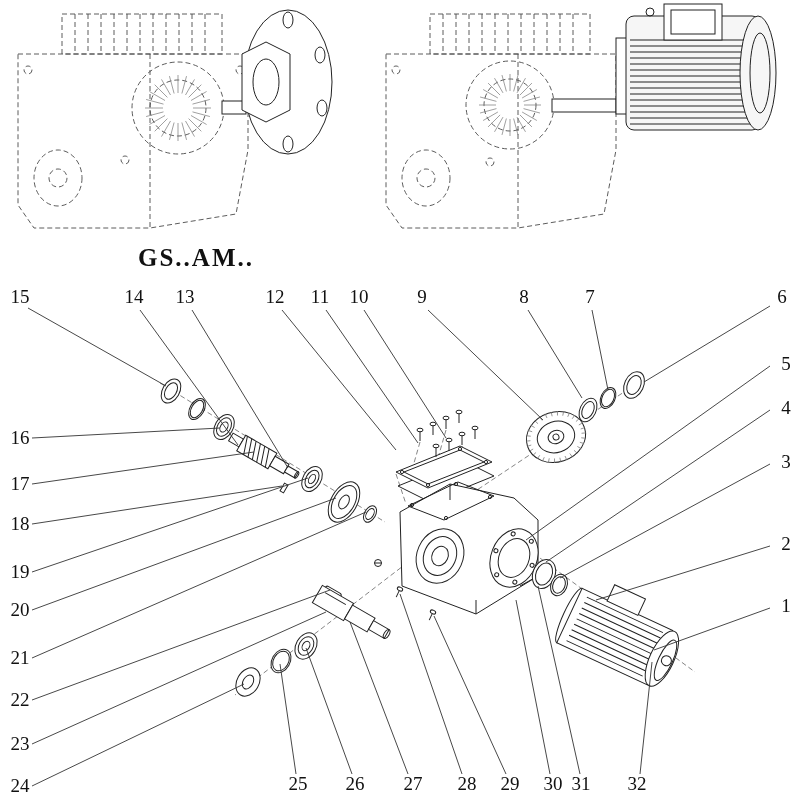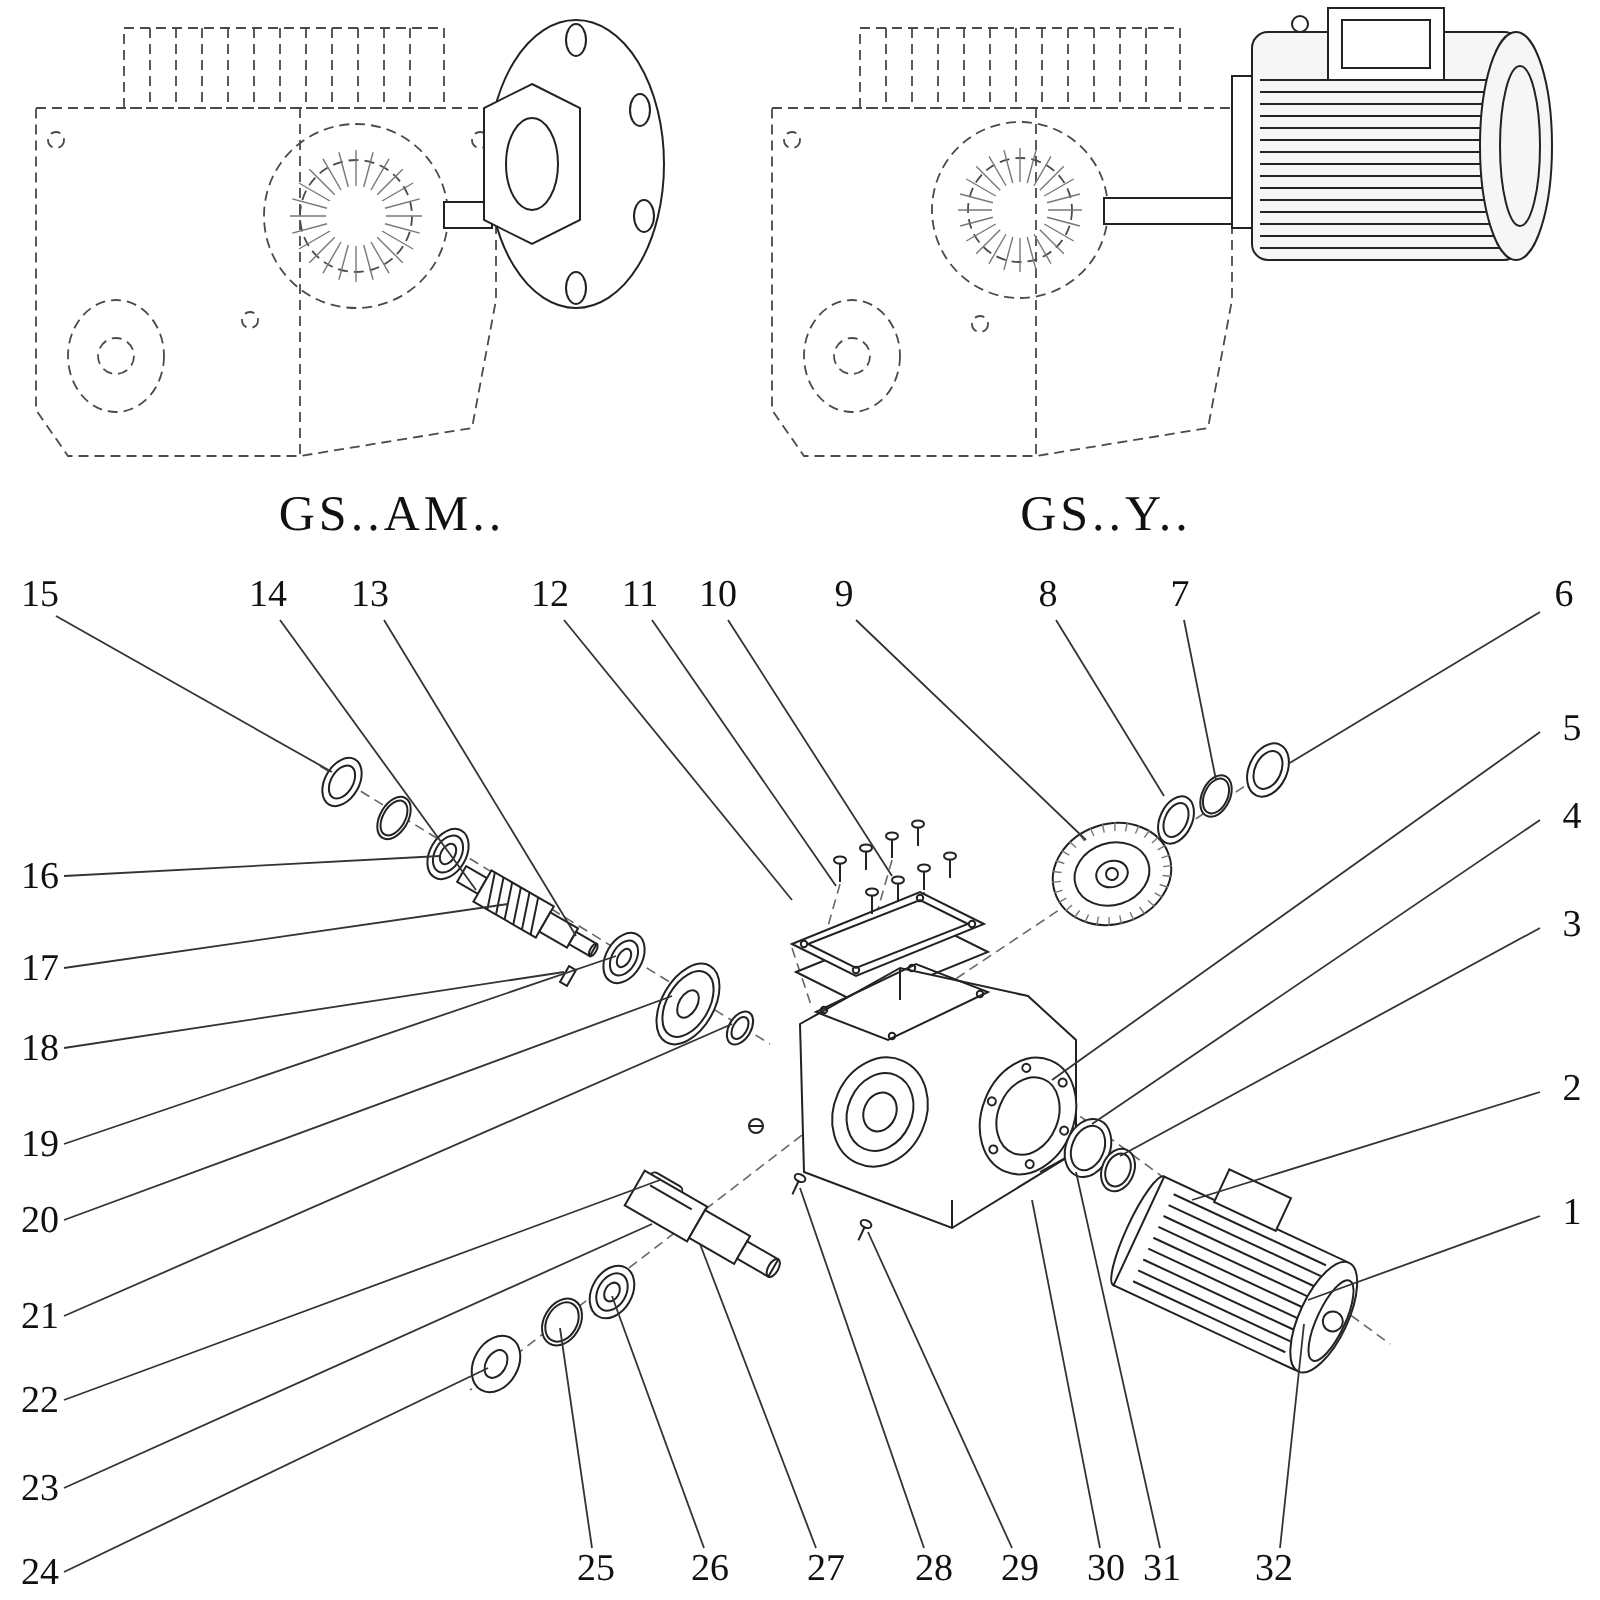--- a/index.html
+++ b/index.html
@@ -1,19 +1,19 @@
 <!DOCTYPE html>
 <html><head>
 <meta charset="utf-8">
 <style>
   html,body{margin:0;padding:0;background:#fff;}
   body{width:800px;height:800px;font-family:"Liberation Serif",serif;}
   .stage{position:relative;width:800px;height:800px;overflow:hidden;background:#fff;}
   svg{position:absolute;left:0;top:0;}
-  .cap{position:absolute;font-weight:normal;font-size:25px;letter-spacing:2px;color:#111;text-align:center;}
+  .cap{position:absolute;font-weight:bold;font-size:25px;letter-spacing:2px;color:#111;text-align:center;}
   #cap-left{left:116px;top:244px;width:160px;}
   #cap-right{left:473px;top:244px;width:160px;}
   text.callout{font-size:19px;fill:#111;text-anchor:middle;font-family:"Liberation Serif",serif;}
   line.leader{stroke:#333;stroke-width:0.9;}
   .dashg{stroke:#4a4a4a;stroke-width:0.9;fill:none;stroke-dasharray:5 3;}
   .solid{stroke:#222;stroke-width:1;fill:none;}
   .wfill{fill:#fff;stroke:#222;stroke-width:1;}
   .ltfill{fill:#f6f6f6;stroke:#222;stroke-width:1;}
   .axis{stroke:#666;stroke-width:0.8;stroke-dasharray:5 3;fill:none;}
   g.ticks line{stroke:#777;stroke-width:0.7;}
@@ -438,14 +438,13 @@
         <line x1="550" y1="774" x2="516" y2="600" class="leader"></line>
         <text x="553" y="790" class="callout">30</text>
         <line x1="580" y1="774" x2="538" y2="586" class="leader"></line>
         <text x="581" y="790" class="callout">31</text>
         <line x1="640" y1="774" x2="652" y2="662" class="leader"></line>
         <text x="637" y="790" class="callout">32</text>
       </g>
 </svg>
 
 <div class="cap" id="cap-left">GS..AM..</div>
-<div class="cap" id="cap-right">GS..Y..</div>
 </div>
 
 </body></html>

